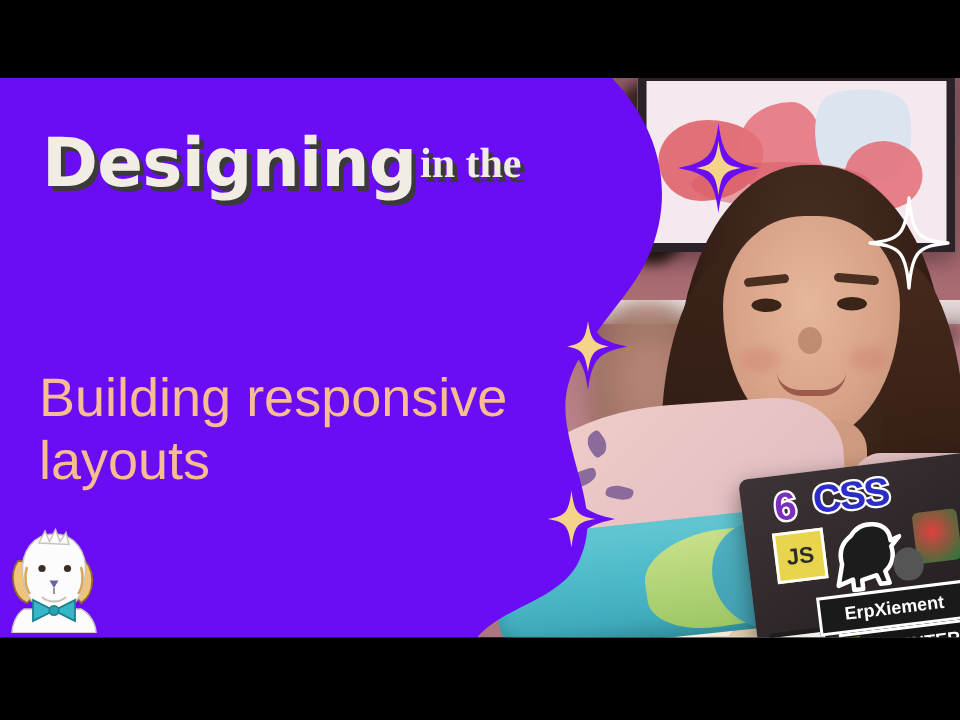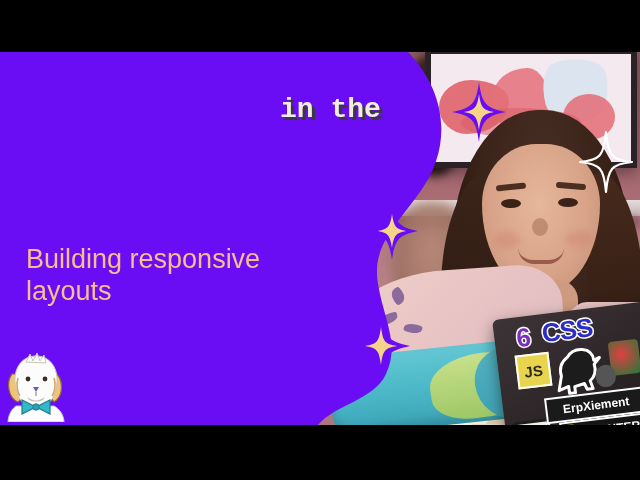--- a/index.html
+++ b/index.html
@@ -177,25 +177,25 @@
   #purple{position:absolute;left:0;top:0;width:640px;height:373px;z-index:20;}
   #purple svg{display:block;width:640px;height:373px;}
 
   
   #text-layer{position:absolute;left:0;top:0;width:640px;height:373px;z-index:30;}
   .title-line{position:absolute;color:#f2ede4;font-weight:bold;
         font-family:"DejaVu Sans",sans-serif;letter-spacing:-0.5px;white-space:nowrap;
         text-shadow:3px 3px 0 #3a3a3a;}
   #title1{left:28px;top:30px;font-size:45px;}
   #title-sm{left:280px;top:42px;font-size:28px;color:#f2ede4;font-weight:bold;
-        font-family:Liberation Mono, monospace;text-shadow:3px 3px 0 #3a3a3a;
+        font-family:Liberation Serif, serif;text-shadow:3px 3px 0 #3a3a3a;
         position:absolute;white-space:nowrap;}
   #title2{left:28px;top:98px;font-size:45px;}
   #subtitle{position:absolute;left:26px;top:192px;width:330px;color:#f7bc90;
-        font-size:27px;line-height:1.18;font-family:"Liberation Sans",sans-serif;
+        font-size:36px;line-height:1.18;font-family:"Liberation Sans",sans-serif;
         white-space:pre-line;}
 
   
   #logo{position:absolute;left:4px;top:300px;width:64px;height:70px;z-index:35;}
 
   
   .spark{position:absolute;z-index:32;}
   #spark-a{left:452px;top:30px;width:54px;height:60px;}
   #spark-b{left:366px;top:150px;width:52px;height:58px;}
   #spark-c{left:352px;top:262px;width:58px;height:64px;}
@@ -312,20 +312,21 @@
     </svg>
     <svg class="spark" id="spark-c" viewBox="0 0 58 64">
       <path d="M29 0 C32 23 36 27 58 32 C36 37 32 41 29 64 C26 41 22 37 0 32 C22 27 26 23 29 0 Z" fill="#6a0df5"></path>
       <path d="M29 13 C31 28 33 30 45 32 C33 34 31 36 29 51 C27 36 25 34 13 32 C25 30 27 28 29 13 Z" fill="#f5d48a"></path>
     </svg>
     <svg class="spark" id="spark-d" viewBox="0 0 56 64">
       <path d="M28 2 C30 26 34 30 54 32 C34 34 30 38 28 62 C26 38 22 34 2 32 C22 30 26 26 28 2 Z" fill="none" stroke="#ffffff" stroke-width="2.2" stroke-linejoin="round"></path>
     </svg>
 
     <div id="text-layer">
+      <div class="title-line" id="title1">Designing</div>
       <div id="title-sm">in the</div>
       <div id="subtitle">Building responsive
 layouts</div>
     </div>
 
     <svg id="logo" viewBox="0 0 64 70">
 
       <path d="M8 22 C2 30 4 46 14 50 C20 46 20 30 16 22 Z" fill="#f0c478" stroke="#8d6a33" stroke-width="1.2"></path>
       <path d="M50 20 C60 26 60 44 50 50 C44 44 44 28 48 20 Z" fill="#f0c478" stroke="#8d6a33" stroke-width="1.2"></path>
 

